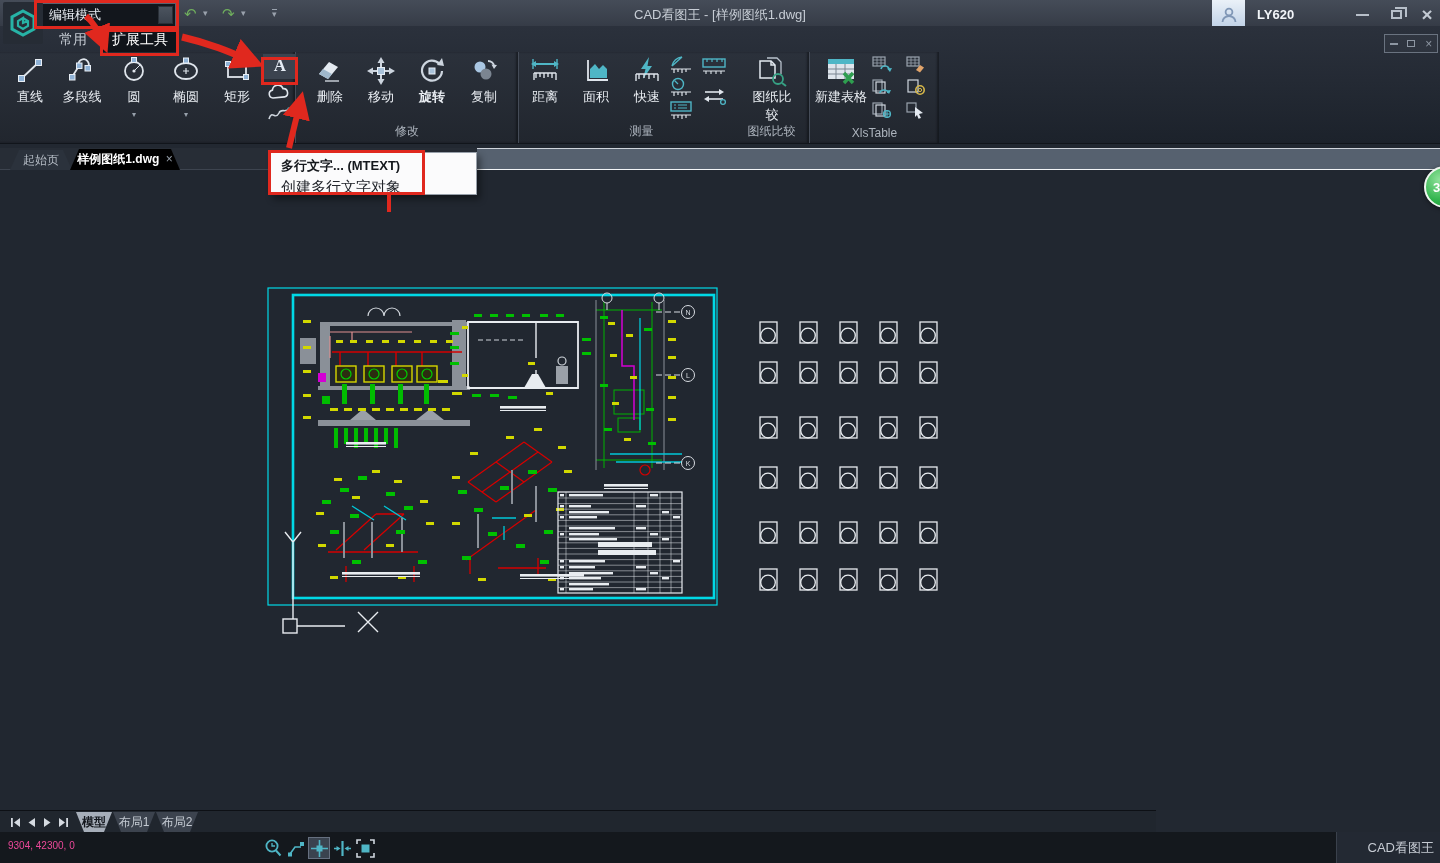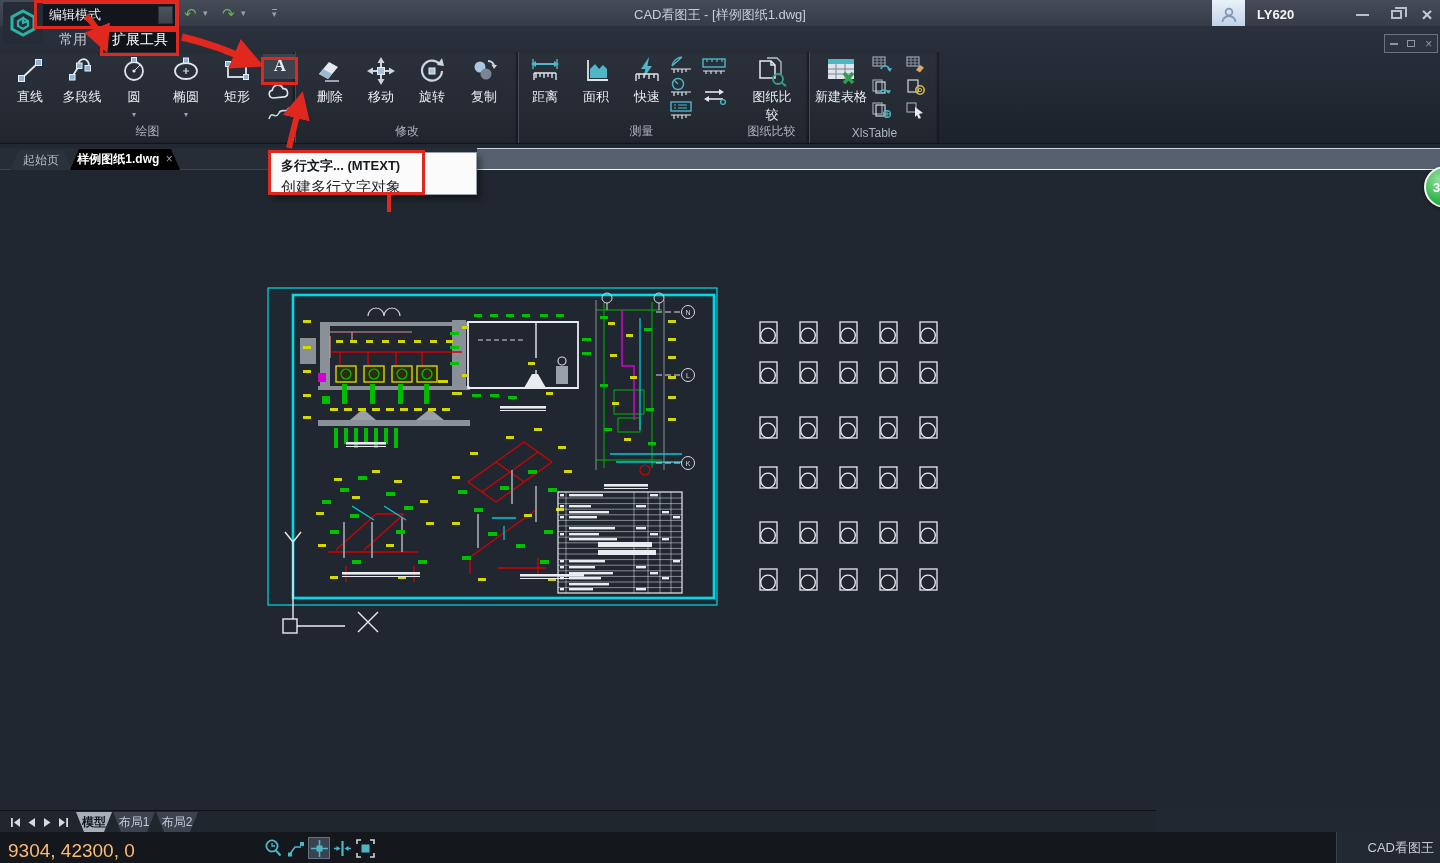--- a/index.html
+++ b/index.html
@@ -66,21 +66,21 @@
   #canvas { left:0; top:170px; width:1440px; height:640px; background:#212730; }
   #cad-svg { position:absolute; inset:0; }
 
   
   #layoutbar { left:0; top:810px; width:1156px; height:22px; background:#20262e;
     border-top:1px solid #0d1015; }
   .navbtn { top:5px; width:14px; height:12px; display:flex; align-items:center; justify-content:center;}
 
   
   #statusbar { left:0; top:832px; width:1440px; height:31px; background:#14181d; }
-  #coords { left:8px; top:8px; color:#fdba74; font-size:19px; }
+  #coords { left:8px; top:8px; color:#ec4899; font-size:10px; }
   .sico { top:5px; width:22px; height:22px; display:flex; align-items:center; justify-content:center; }
   #sico-cross-box { background:#3a434f; border:1px solid #667080; }
   #status-right { left:1336px; top:0; width:104px; height:31px; background:#232933;
     border-left:1px solid #3a414c; color:#c6cbd3; font-size:13px;
     display:flex; align-items:center; justify-content:flex-end; padding-right:6px; }
 
   
   .annbox { position:absolute; border:3px solid #e0281e; z-index:60; pointer-events:none; }
   #ann-svg { position:absolute; inset:0; z-index:59; pointer-events:none; }
   #tooltip { left:270px; top:152px; width:207px; height:43px; background:#fbfbfc;
@@ -188,21 +188,20 @@
       <svg width="28" height="20" viewBox="0 0 28 20">
         <path d="M7,16 a4,4 0 0 1 -0.6,-7.9 a5.5,5.5 0 0 1 10.6,-1.4 a4.2,4.2 0 0 1 1.6,8.2 z" fill="none" stroke="#dfe5ec" stroke-width="1.6"></path>
       </svg>
     </div>
     <div class="mini" style="left:266px;top:52px;">
       <svg width="28" height="20" viewBox="0 0 28 20">
         <path d="M3,15 C6,5 9,17 13,9 C15,4 19,9 23,5" fill="none" stroke="#cfd6de" stroke-width="1.6"></path>
         <circle cx="23" cy="5" r="1.8" fill="#4fb6c6"></circle>
       </svg>
     </div>
-    <div class="glabel">绘图</div>
   </div>
 
   <div class="rgroup abs" style="left:296px;width:223px;">
     <div class="rbtn" style="left:9px;">
       <svg width="32" height="32" viewBox="0 0 32 32">
         <polygon points="5,19 15,7 24,12 14,24" fill="#e4eaf1"></polygon>
         <polygon points="5,19 9,14 18,19 14,24" fill="#9fb8cc"></polygon>
         <line x1="11" y1="26" x2="25" y2="26" stroke="#cfd6de" stroke-width="1.4"></line>
       </svg>
       <div class="lbl">删除</div>
@@ -211,21 +210,21 @@
       <svg width="32" height="32" viewBox="0 0 32 32">
         <path d="M16,8 V24 M8,16 H24" stroke="#cdd5df" stroke-width="2"></path>
         <polygon points="16,2 12.5,8 19.5,8" fill="#cdd5df"></polygon>
         <polygon points="16,30 12.5,24 19.5,24" fill="#cdd5df"></polygon>
         <polygon points="2,16 8,12.5 8,19.5" fill="#cdd5df"></polygon>
         <polygon points="30,16 24,12.5 24,19.5" fill="#cdd5df"></polygon>
         <rect x="12.5" y="12.5" width="7" height="7" fill="#a9c2da" stroke="#e8eef5" stroke-width="1"></rect>
       </svg>
       <div class="lbl">移动</div>
     </div>
-    <div class="rbtn" style="left:111px;">
+    <div class="rbtn" style="left:111px;font-weight:bold;">
       <svg width="32" height="32" viewBox="0 0 32 32">
         <path d="M23.5,9 A10,10 0 1 0 26,16" fill="none" stroke="#cdd5df" stroke-width="2.2"></path>
         <polygon points="26,3 21,10 28,11" fill="#cdd5df"></polygon>
         <rect x="13" y="13" width="6" height="6" fill="#a9c2da" stroke="#e8eef5" stroke-width="1"></rect>
       </svg>
       <div class="lbl">旋转</div>
     </div>
     <div class="rbtn" style="left:163px;">
       <svg width="32" height="32" viewBox="0 0 32 32">
         <circle cx="12" cy="12" r="5.5" fill="#a9c6e2"></circle>

